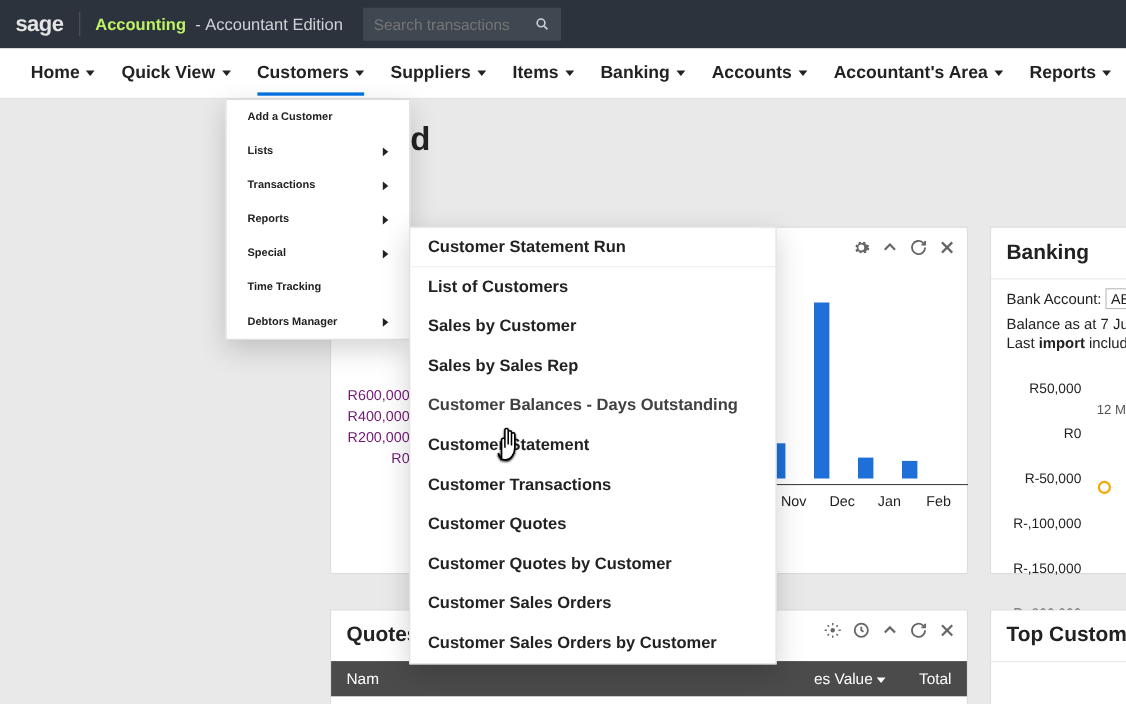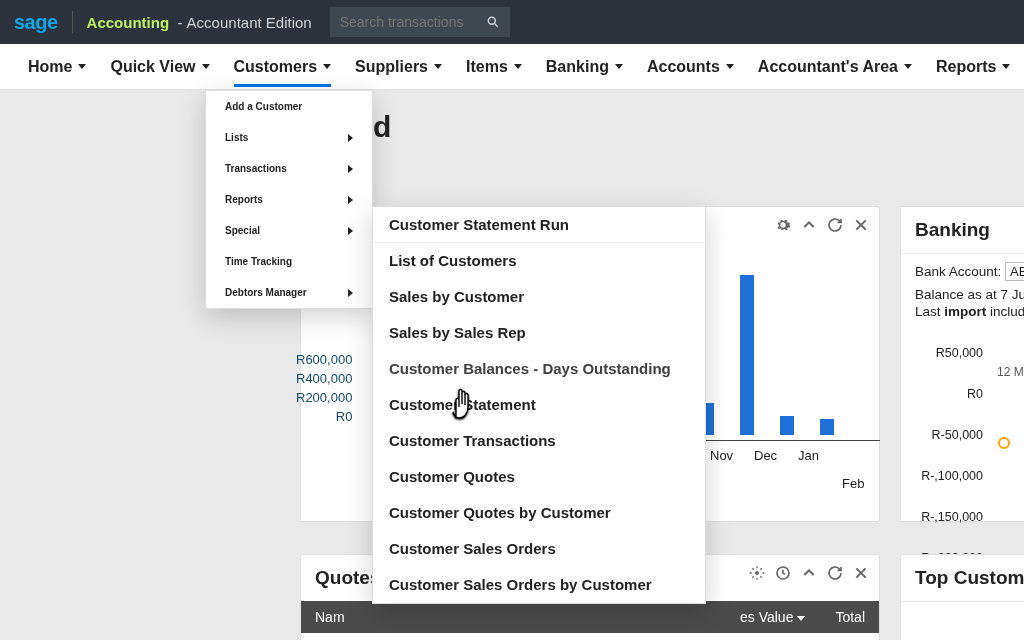--- a/index.html
+++ b/index.html
@@ -1,18 +1,18 @@
 <!DOCTYPE html>
 <html><head>
 <meta charset="utf-8">
 <style>
   * { box-sizing: border-box; margin: 0; padding: 0; }
   body { font-family: -apple-system, "Segoe UI", Arial, sans-serif; font-size: 14px; background: #e9e9e9; color: #222; overflow: hidden; width: 1024px; height: 640px; }
   .topbar { background: #2c333c; height: 44px; display: flex; align-items: center; padding: 0 14px; color: #cfd3d8; }
-  .logo { color: #0ea5e9; font-weight: 800; font-size: 20px; letter-spacing: -0.5px; }
+  .logo { color: #e5e5e5; font-weight: 800; font-size: 20px; letter-spacing: -0.5px; }
   .vr { width: 1px; height: 22px; background: #555; margin: 0 14px; }
   .product { font-size: 15px; }
   .product b { font-weight: 700; color: #bef264; }
   .search { margin-left: 18px; background: #3f4750; height: 30px; display: flex; align-items: center; padding: 0 10px; width: 180px; }
   .search input { background: transparent; border: none; color: #cfd3d8; font-size: 14px; outline: none; width: 100%; }
   .mag { margin-left: 6px; }
   .menubar { background: #fff; height: 46px; display: flex; align-items: center; padding: 0 28px; gap: 24px; border-bottom: 1px solid #e2e2e2; font-weight: 700; font-size: 16px; position: relative; z-index: 5; }
   .menuitem { display: inline-flex; align-items: center; gap: 4px; cursor: pointer; white-space: nowrap; justify-content: center; }
   .menuitem.active { border-bottom: 3px solid #0073e6; padding-bottom: 8px; margin-bottom: -11px; }
   .caret { width: 0; height: 0; border-left: 4px solid transparent; border-right: 4px solid transparent; border-top: 5px solid #222; margin-left: 2px; }
@@ -22,21 +22,21 @@
   .card-icons { position: absolute; right: 10px; top: 10px; display: flex; gap: 10px; color: #666; }
   .ic { width: 16px; height: 16px; display: inline-block; }
   .dropdown { position: absolute; background: #fff; box-shadow: 0 8px 24px rgba(0,0,0,0.18); border: 1px solid #ddd; z-index: 20; }
   .dd1 { left: 205px; top: 90px; width: 168px; }
   .dd2 { left: 372px; top: 206px; width: 334px; }
   .ddrow { padding: 10px 19px; font-weight: 700; font-size: 10px; display: flex; align-items: center; justify-content: space-between; cursor: pointer; }
   .dd2 .ddrow { font-size: 15px; padding: 9px 16px; border-bottom: 1px solid transparent; }
   .dd2 .ddrow:first-child { border-bottom: 1px solid #eee; }
   .dd2 .highlight { color: #404040; }
   .triangle { width: 0; height: 0; border-left: 5px solid #222; border-top: 4px solid transparent; border-bottom: 4px solid transparent; }
-  .yaxis { position: absolute; left: 296px; top: 350px; font-size: 13px; text-align: right; color: #0c4a6e; }
+  .yaxis { position: absolute; left: 316px; top: 350px; font-size: 13px; text-align: right; color: #701a75; }
   .yaxis div { padding: 2px 0; }
   .bars { position: absolute; left: 700px; top: 275px; display: flex; align-items: flex-end; gap: 26px; }
   .bar { width: 14px; background: #1e6fd8; }
   .xlabels { position: absolute; left: 710px; top: 448px; display: flex; gap: 20px; font-size: 13px; }
   .card-sales { left: 300px; top: 206px; width: 580px; height: 316px; }
   .card-bank { left: 900px; top: 206px; width: 200px; height: 316px; }
   .bank-head { font-weight: 700; font-size: 19px; padding: 12px 14px; border-bottom: 1px solid #e8e8e8;}
   .bank-body { padding: 10px 14px; font-size: 13.5px; }
   .bank-yaxis { font-size: 12.5px; text-align: right; margin-top: 8px; }
   .bank-yaxis div { padding: 1.5px 0; margin-top: 24px; }
@@ -115,21 +115,21 @@
     <div class="bar" style="height: 32px;"></div>
     <div class="bar" style="height: 160px;"></div>
     <div class="bar" style="height: 19px;"></div>
     <div class="bar" style="height: 16px;"></div>
   </div>
 <div style="position:absolute; left:700px; top:440px; width:180px; height:1px; background:#444;"></div>
 <div class="xlabels" id="sales-xlabels">
     <div style="width: 24px;">Nov</div>
     <div style="width: 24px;">Dec</div>
     <div style="width: 24px;">Jan</div>
-    <div style="width: 24px; margin-top: 28px;">Feb</div>
+    <div style="width: 24px;">Feb</div>
   </div>
 
 <div class="card card-bank">
   <div class="bank-head">Banking</div>
   <div class="bank-body">
     <div>
       <span>Bank Account:</span>
       <span class="bank-select">AB</span>
     </div>
     <div style="margin-top:8px; line-height:1.25;">

